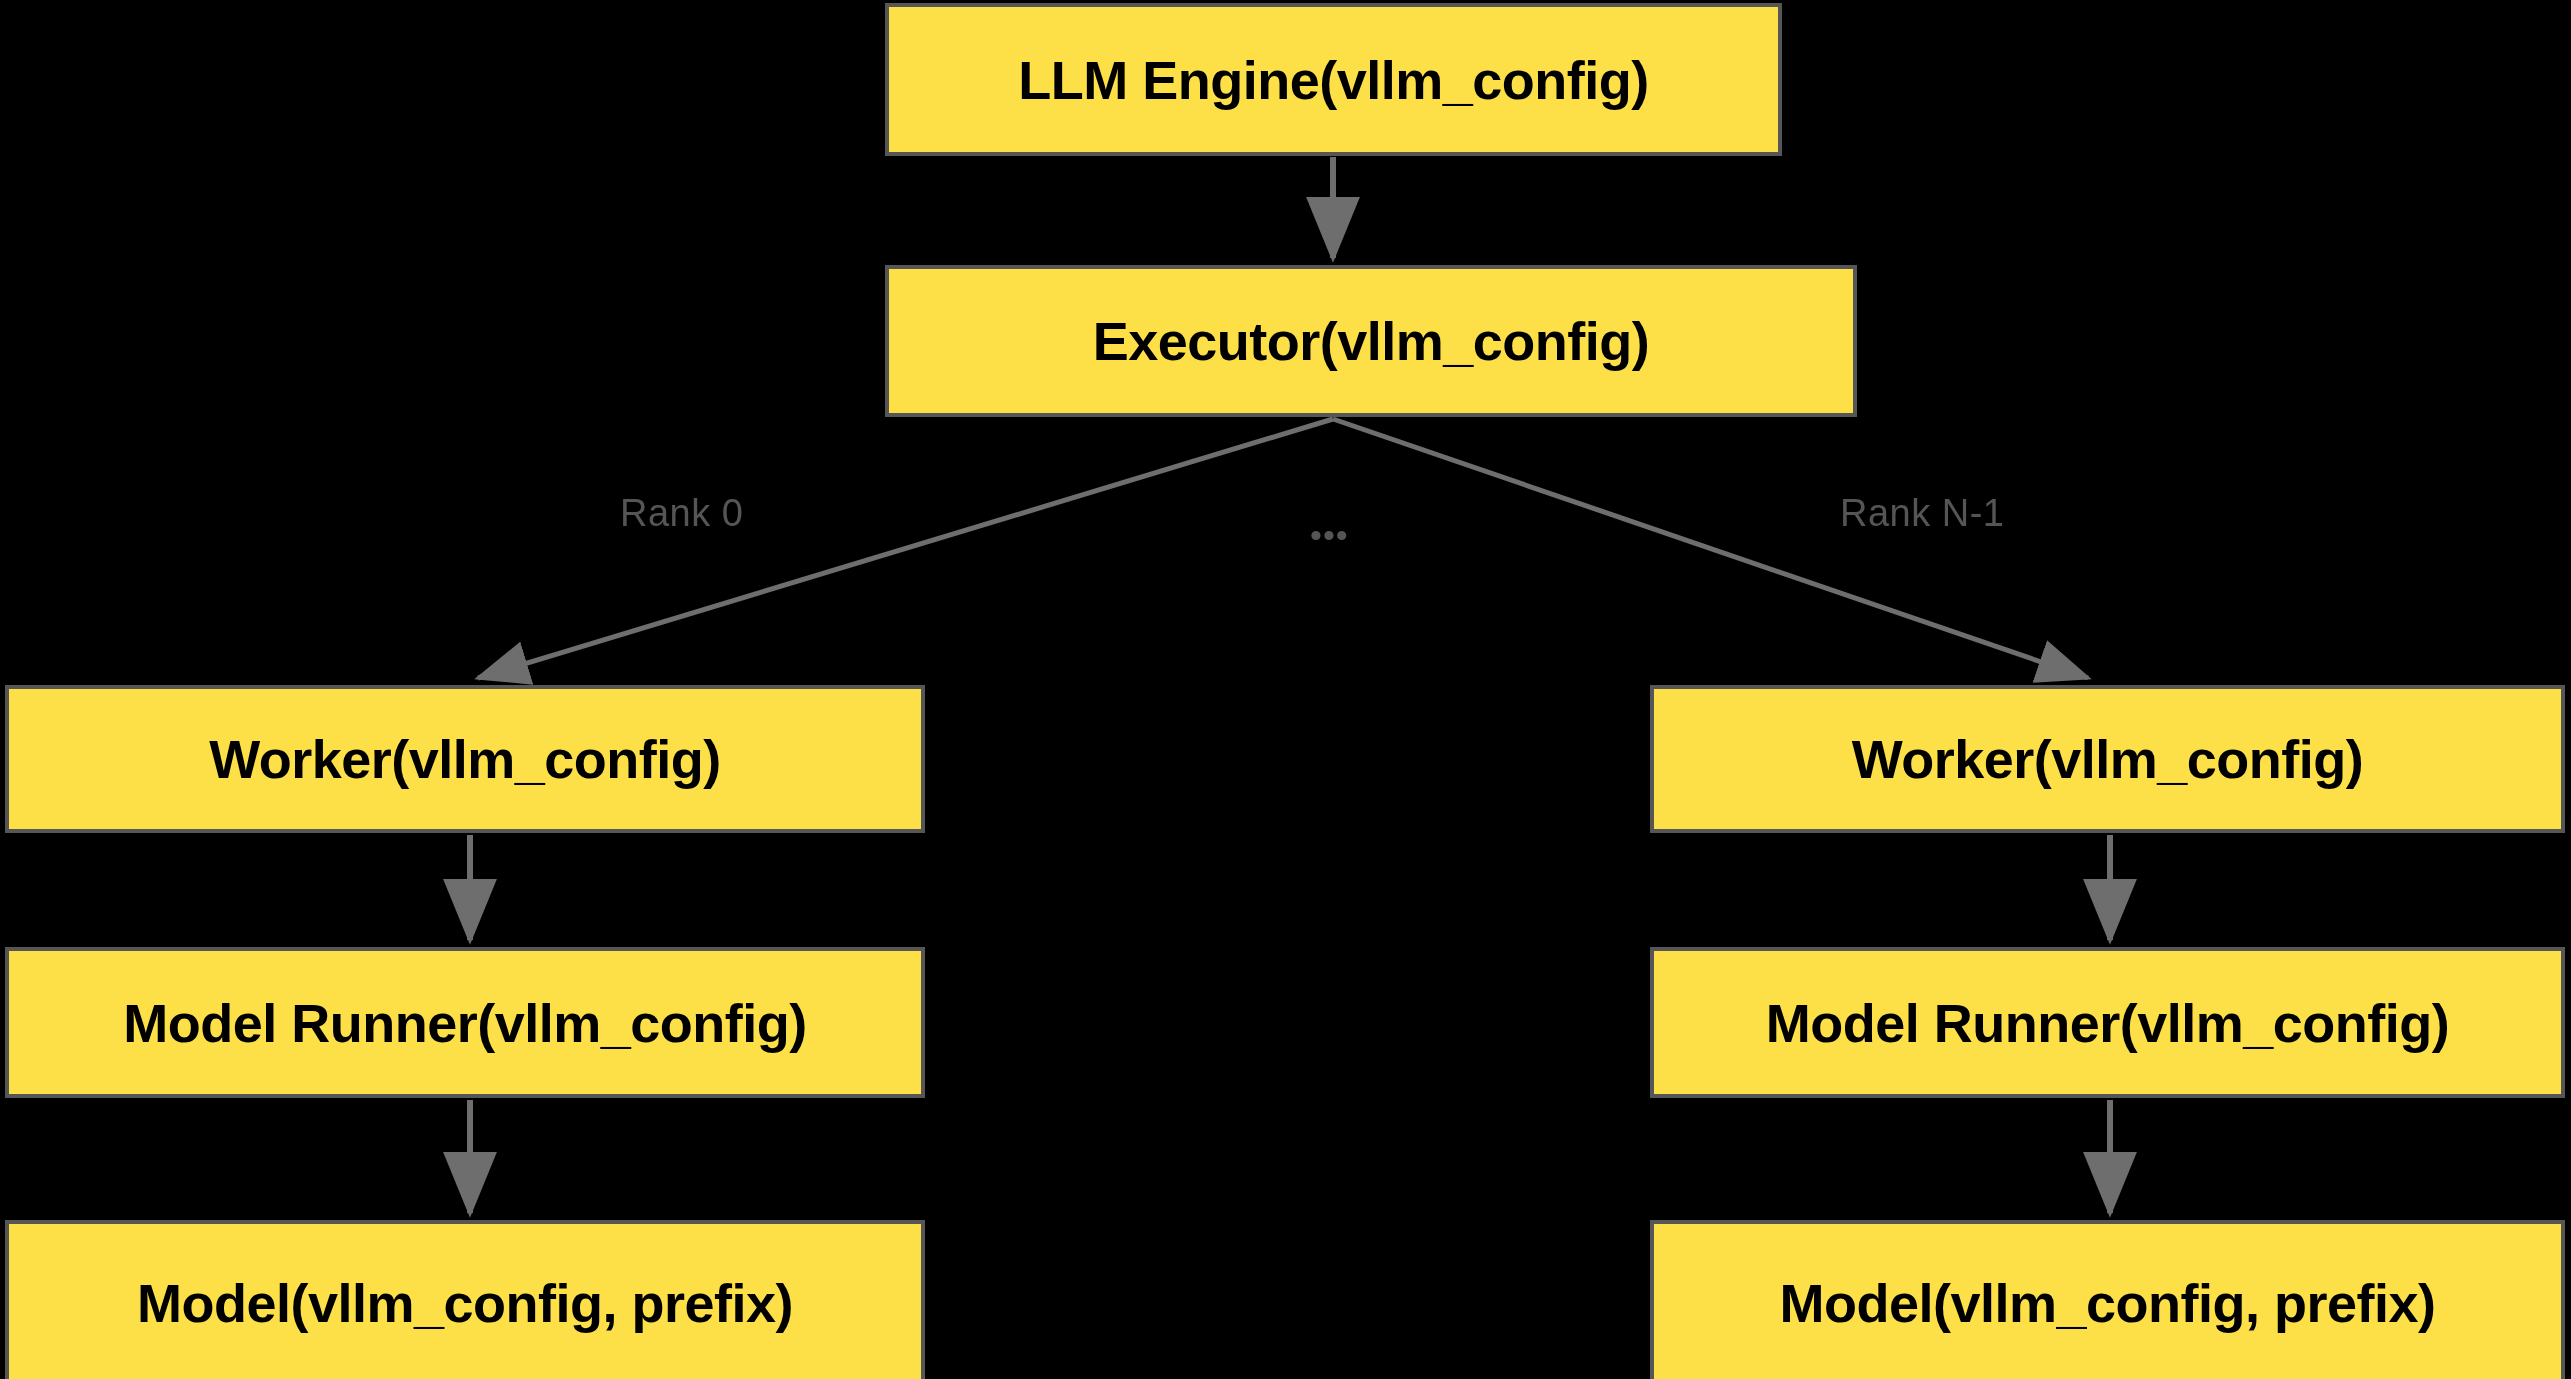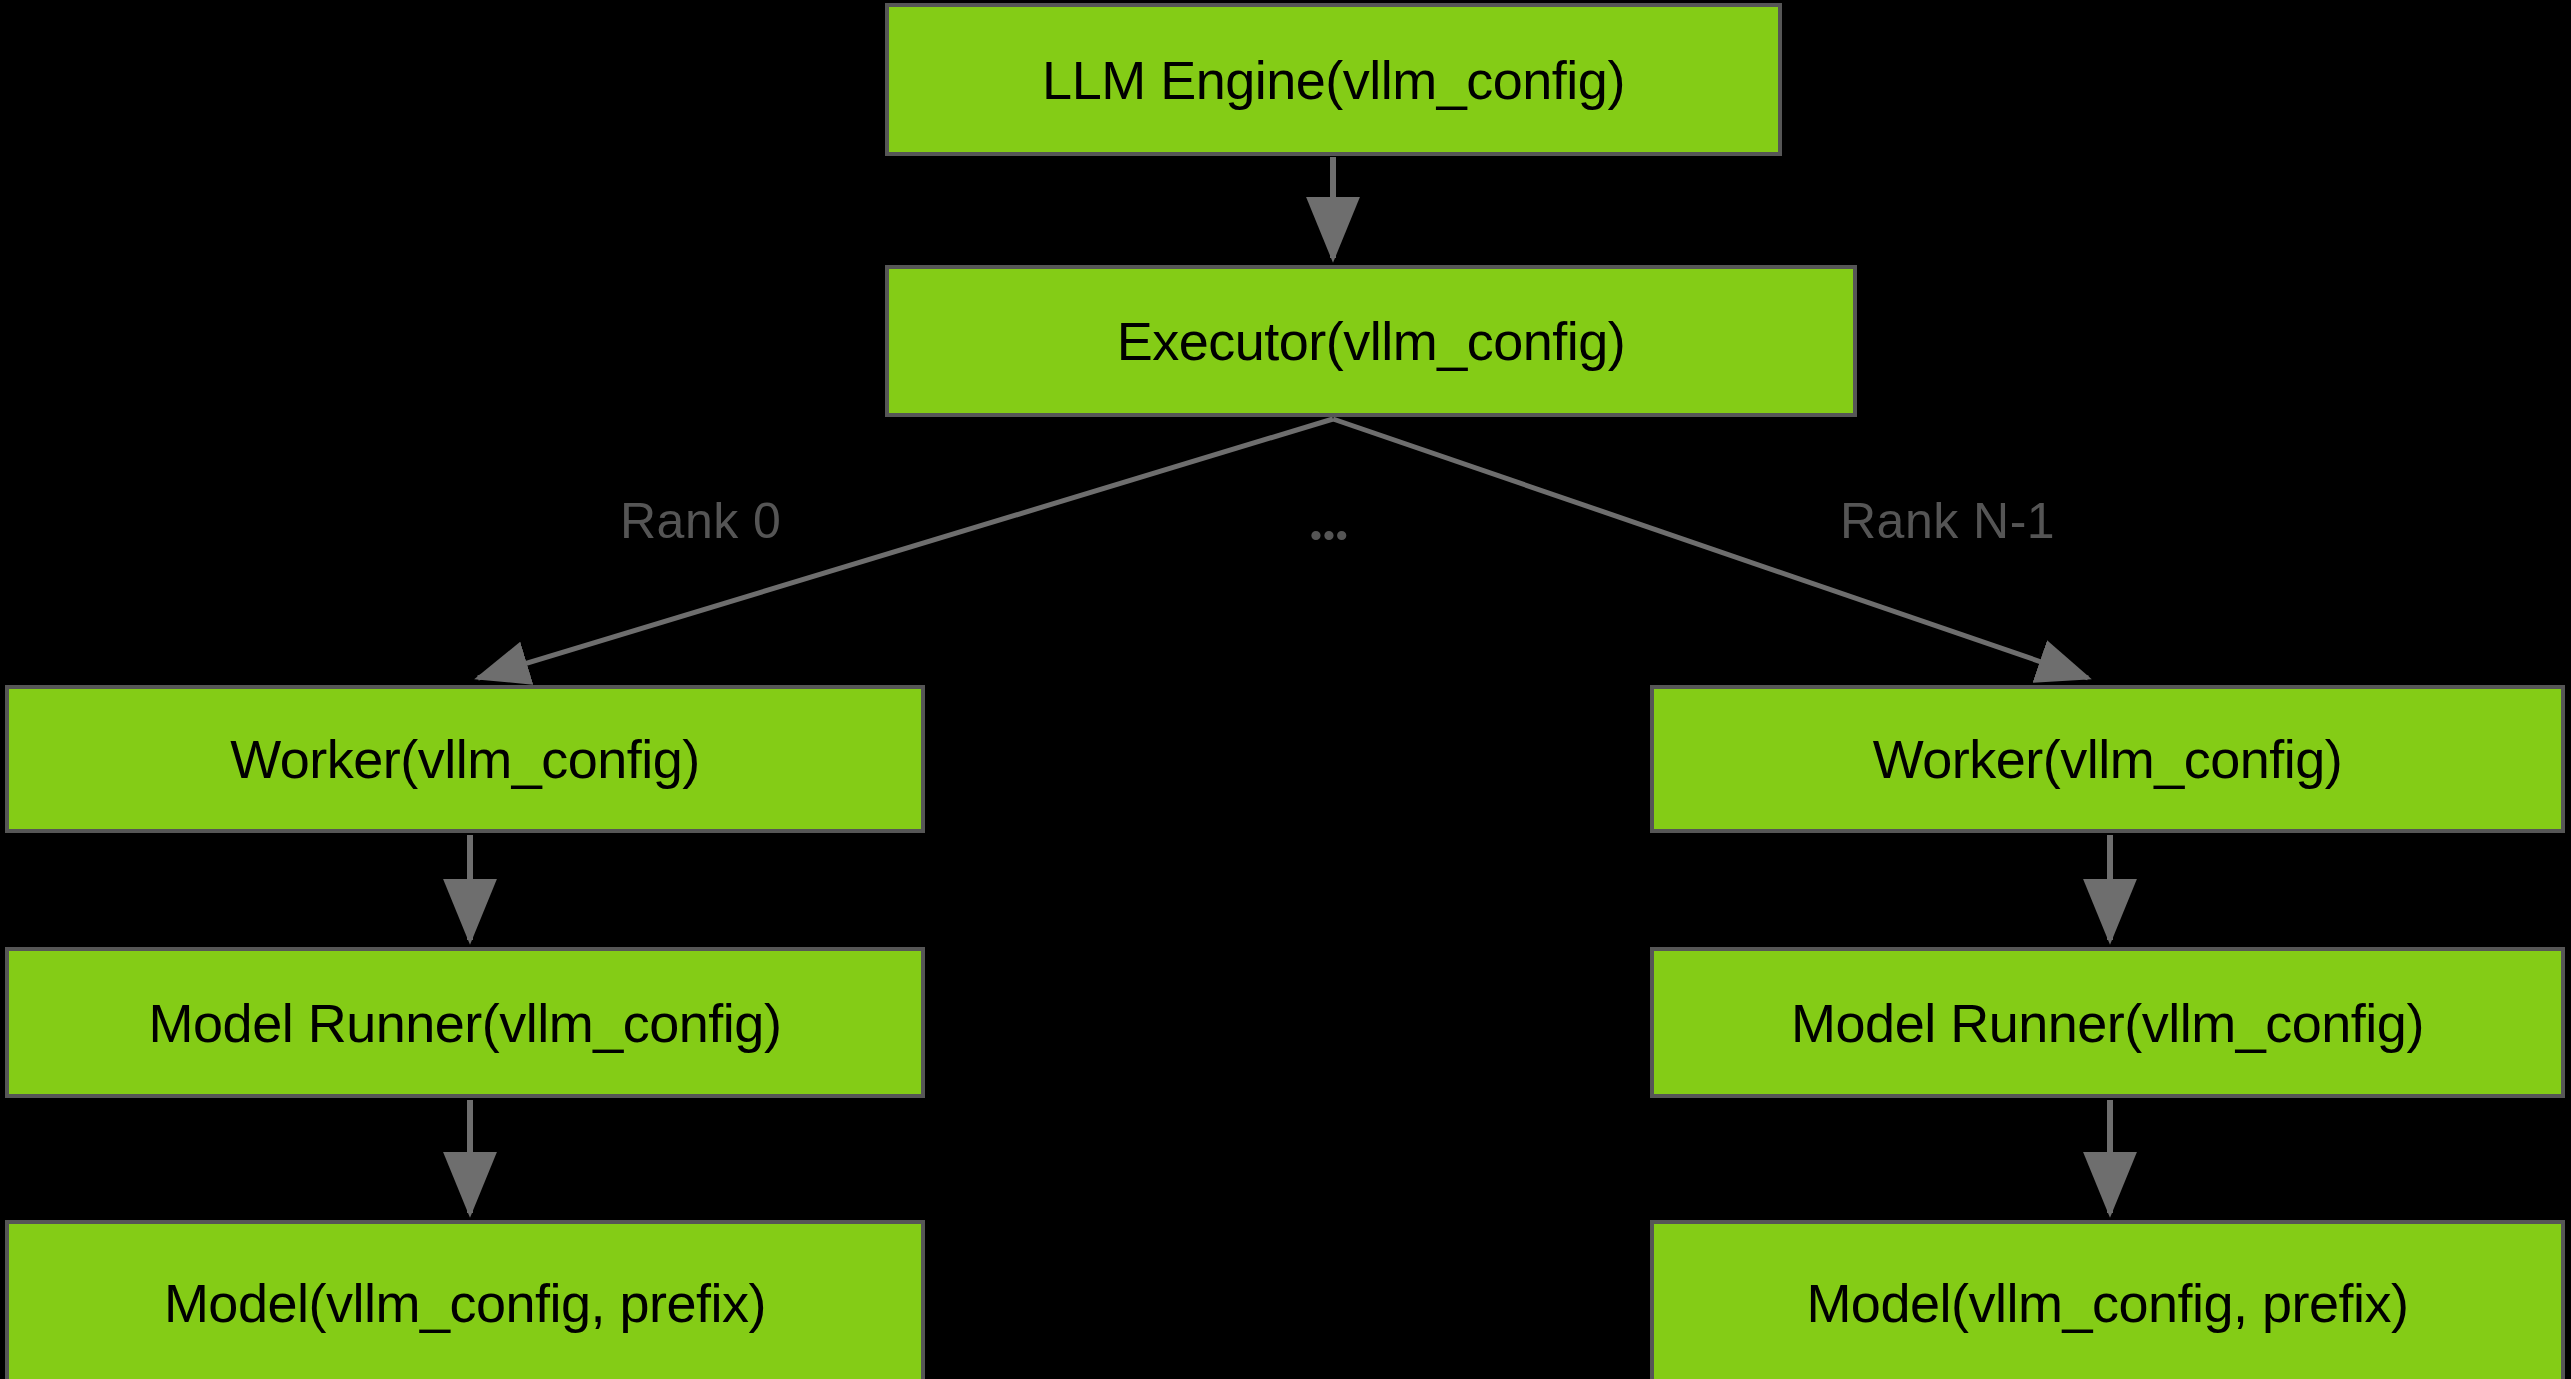--- a/index.html
+++ b/index.html
@@ -12,38 +12,38 @@
   }
   #canvas {
     position: relative;
     width: 2571px;
     height: 1379px;
     background: #000000;
     overflow: hidden;
   }
   .node {
     position: absolute;
-    background: #84cc16;
+    background: #fde047;
     border: 4px solid #565656;
     box-sizing: border-box;
     display: flex;
     align-items: center;
     justify-content: center;
     color: #000000;
     font-size: 54px;
-    font-weight: 400;
+    font-weight: 700;
     letter-spacing: -0.5px;
     line-height: 1;
     font-family: "Liberation Sans", sans-serif;
     white-space: nowrap;
   }
   .edge-label {
     position: absolute;
     color: #555555;
-    font-size: 50px;
+    font-size: 38px;
     font-family: "Liberation Sans", sans-serif;
     white-space: nowrap;
     letter-spacing: 0.5px;
   }
   .ellipsis-label {
     position: absolute;
     color: #555555;
     font-size: 34px;
     font-family: "Liberation Sans", sans-serif;
     letter-spacing: 1px;

